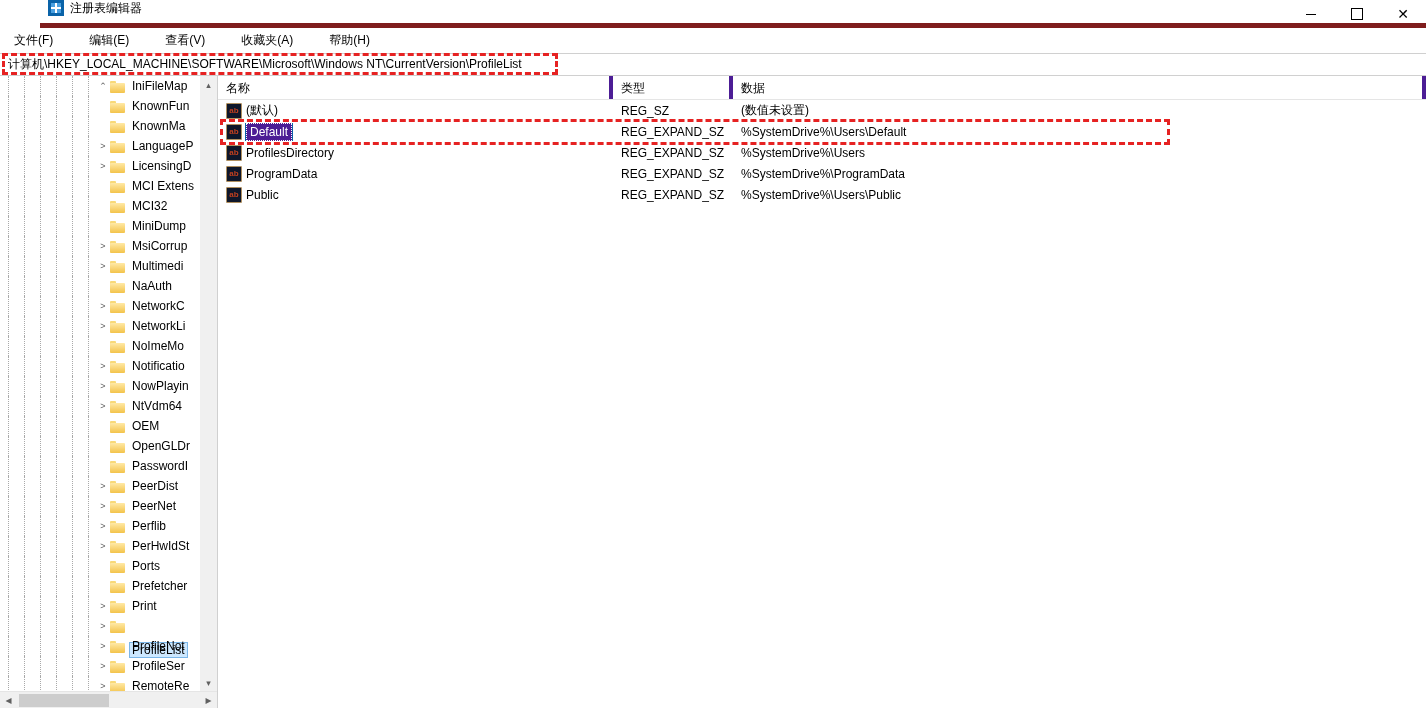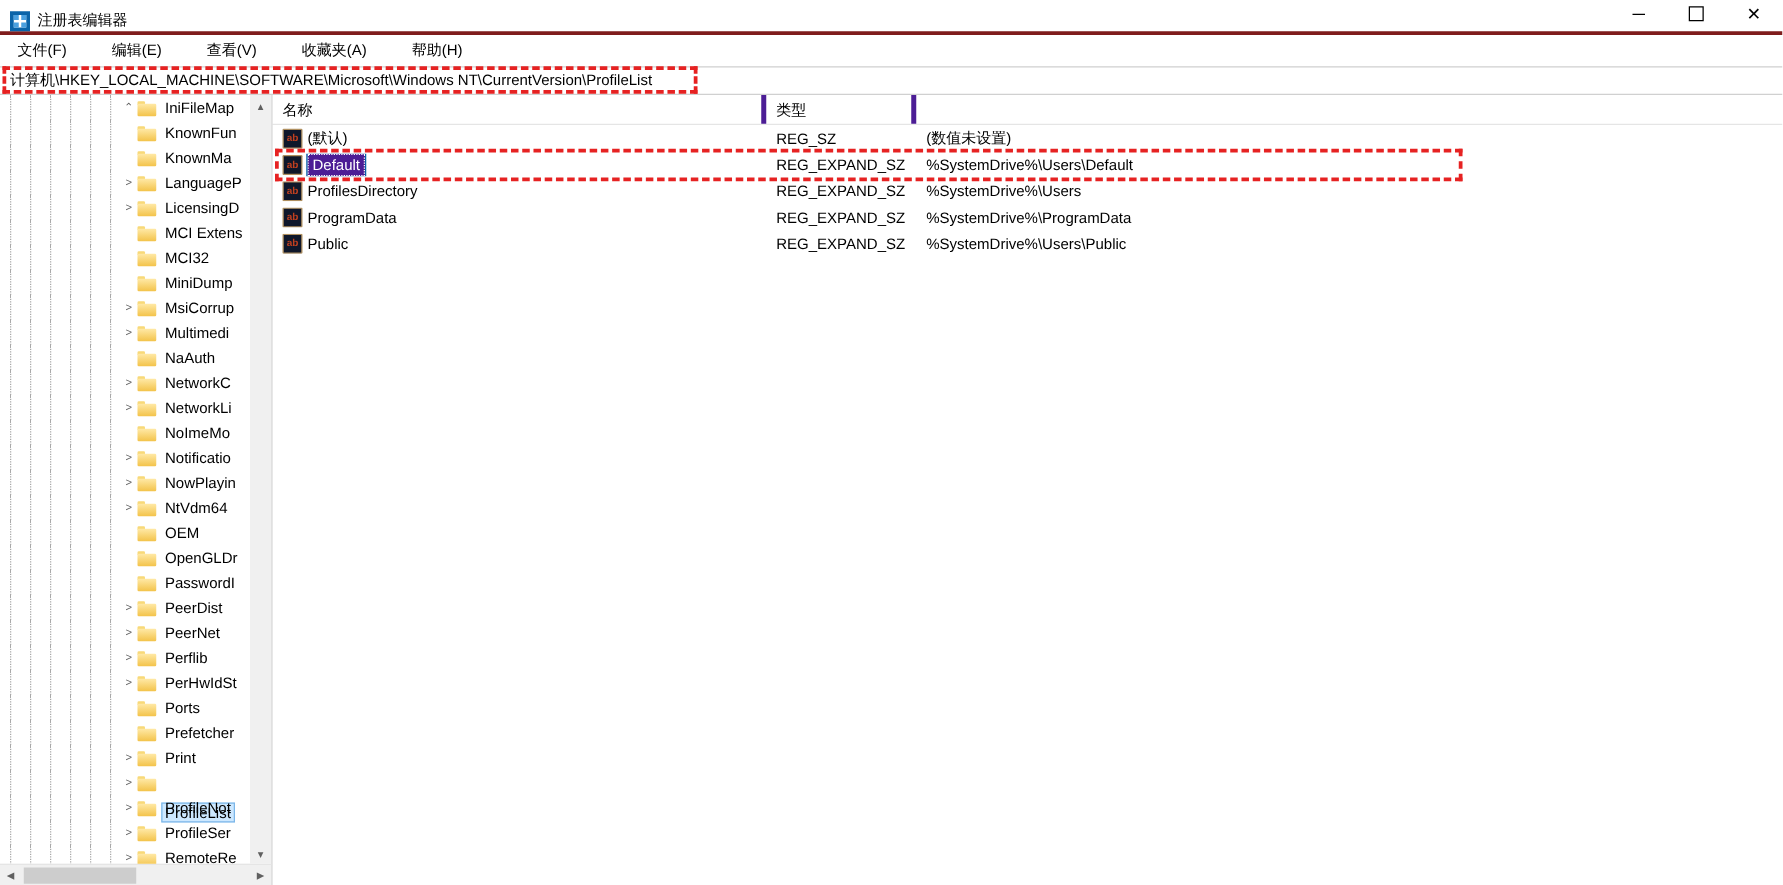--- a/index.html
+++ b/index.html
@@ -1,19 +1,19 @@
 <!DOCTYPE html>
 <html><head>
 <meta charset="utf-8">
 <style>
 * { box-sizing: border-box; margin: 0; padding: 0; font-family: "Microsoft YaHei", "Segoe UI", Tahoma, sans-serif; font-size: 12px; }
 html, body { width: 1426px; height: 708px; background: #fff; overflow: hidden; }
 
 
-.titlebar { height: 28px; display: flex; align-items: flex-end; border-bottom: 3px solid #7f1d1d; }
+.titlebar { height: 28px; display: flex; align-items: flex-start; border-bottom: 5px solid #7f1d1d; margin-left: 40px; }
 .titlebar .icon { width: 16px; height: 16px; margin: 0 6px 0 8px; background: #0a63a8; display: inline-block; position: relative; }
 .titlebar .icon::before { content: ""; position: absolute; inset: 3px; background: #fff; }
 .titlebar .icon::after { content: ""; position: absolute; left: 3px; top: 3px; width: 4px; height: 4px; background: #4aa0e0; box-shadow: 6px 0 #4aa0e0, 0 6px #4aa0e0, 6px 6px #4aa0e0; }
 .titlebar .title { flex: 0 0 auto; }
 .titlebar .spacer { flex: 1; }
 .winbtn { width: 46px; height: 28px; display: flex; align-items: center; justify-content: center; font-family: "Segoe MDL2 Assets", Arial; }
 .winbtn.min::before { content: ""; width: 10px; height: 1px; background: #000; }
 .winbtn.max::before { content: ""; width: 10px; height: 10px; border: 1px solid #000; }
 .winbtn.close { font-size: 14px; }
 .winbtn.close::before { content: "✕"; }
@@ -297,20 +297,21 @@
           <div class="thumb"></div>
         </div>
       <div class="arrow">▸</div>
     </div>
   </div>
 
   <div class="valuespane">
     <div class="valheader">
       <div class="col col-name">名称</div>
       <div class="col col-type">类型</div>
+      <div class="col col-data">数据</div>
     </div>
     <div class="vallist" id="vallist">
       <div class="annot" style="left:2px; top:19px; width:950px; height:26px;"></div>
     <div class="val-row">
           <div class="cell name">
             <span class="valicon">ab</span>
             <span class="nm-text">(默认)</span>
           </div>
           <div class="cell type">REG_SZ</div>
           <div class="cell data">(数值未设置)</div>

